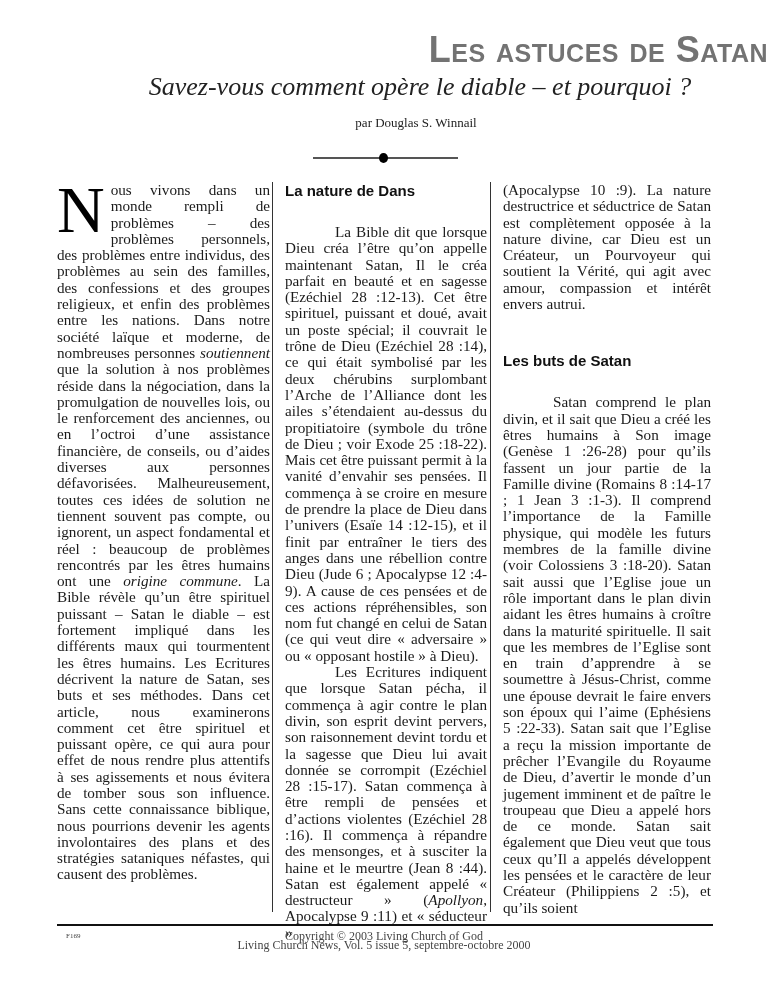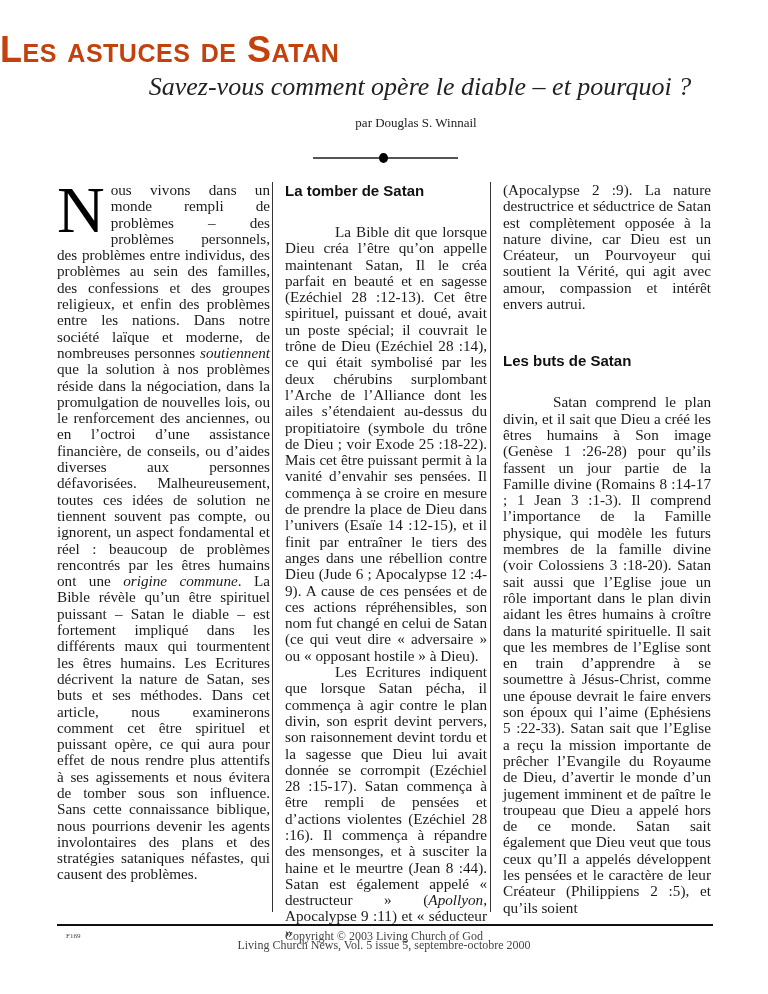--- a/index.html
+++ b/index.html
@@ -1,20 +1,20 @@
 <!DOCTYPE html>
 <html><head>
 <meta charset="utf-8">
 <style>
   html, body { margin: 0; padding: 0; background: #ffffff; }
   body { width: 768px; height: 994px; position: relative; overflow: hidden;
          font-family: "Liberation Serif", serif; color: #1a1a1a; }
-  .title { position: absolute; top: 30px; left: 0; width: 768px; text-align: left;
+  .title { position: absolute; top: 30px; left: 0; width: 768px; text-align: right;
            font-family: "Liberation Sans", sans-serif; font-weight: bold; font-size: 36px;
-           font-variant: small-caps; letter-spacing: 0.5px; color: #c2410c; line-height: 40px; }
+           font-variant: small-caps; letter-spacing: 0.5px; color: #737373; line-height: 40px; }
   .subtitle { position: absolute; top: 70px; left: 0; width: 768px; text-align: center;
               font-style: italic; font-size: 26px; color: #222; line-height: 34px; padding-left: 36px; }
   .byline { position: absolute; top: 115px; left: 0; width: 768px; text-align: center;
             font-size: 13px; line-height: 16px; color: #222; padding-left: 32px; }
   .ornament { position: absolute; top: 150px; left: 313px; width: 145px; height: 16px; }
   .ornament .line { position: absolute; top: 7px; left: 0; width: 145px; height: 1.5px; background: #555; }
   .ornament .dot { position: absolute; top: 3px; left: 66px; width: 9px; height: 10px; border-radius: 50%; background: #000; }
   .col { position: absolute; top: 182px; font-size: 15.2px; line-height: 16.3px;
          text-align: justify; hyphens: none; }
   .col-left { left: 57px; width: 213px; }
@@ -49,30 +49,30 @@
   <div class="dot"></div>
 </div>
 
 <div class="col col-left">
   <p><span class="dropcap">N</span><span>ous vivons dans un monde rempli de problèmes – des problèmes personnels, des problèmes entre individus, des problèmes au sein des familles, des confessions et des groupes religieux, et enfin des problèmes entre les nations. Dans notre société laïque et moderne, de nombreuses personnes </span><em>soutiennent</em><span> que la solution à nos problèmes réside dans la négociation, dans la promulgation de nouvelles lois, ou le renforcement des anciennes, ou en l’octroi d’une assistance financière, de conseils, ou d’aides diverses aux personnes défavorisées. Malheureusement, toutes ces idées de solution ne tiennent souvent pas compte, ou ignorent, un aspect fondamental et réel : beaucoup de problèmes rencontrés par les êtres humains ont une </span><em>origine commune</em><span>. La Bible révèle qu’un être spirituel puissant – Satan le diable – est fortement impliqué dans les différents maux qui tourmentent les êtres humains. Les Ecritures décrivent la nature de Satan, ses buts et ses méthodes. Dans cet article, nous examinerons comment cet être spirituel et puissant opère, ce qui aura pour effet de nous rendre plus attentifs à ses agissements et nous évitera de tomber sous son influence. Sans cette connaissance biblique, nous pourrions devenir les agents involontaires des plans et des stratégies sataniques néfastes, qui causent des problèmes.</span></p>
 </div>
 
 <div class="divider div1"></div>
 
 <div class="col col-mid">
-  <h3>La tomber de Satan</h3>
+  <h3>La nature de Dans</h3>
   <div class="gap-after-h"></div>
   <p class="indent">La Bible dit que lorsque Dieu créa l’être qu’on appelle maintenant Satan, Il le créa parfait en beauté et en sagesse (Ezéchiel 28 :12-13). Cet être spirituel, puissant et doué, avait un poste spécial; il couvrait le trône de Dieu (Ezéchiel 28 :14), ce qui était symbolisé par les deux chérubins surplombant l’Arche de l’Alliance dont les ailes s’étendaient au-dessus du propitiatoire (symbole du trône de Dieu ; voir Exode 25 :18-22). Mais cet être puissant permit à la vanité d’envahir ses pensées. Il commença à se croire en mesure de prendre la place de  Dieu dans l’univers (Esaïe 14 :12-15), et il finit par entraîner le tiers des anges dans une rébellion contre Dieu (Jude 6 ; Apocalypse 12 :4-9). A cause de ces pensées et de ces actions répréhensibles, son nom fut changé en celui de Satan (ce qui veut dire « adversaire » ou « opposant hostile » à Dieu).</p>
   <p class="indent"><span>Les Ecritures indiquent que lorsque Satan pécha, il commença à agir contre le plan divin, son esprit devint pervers, son raisonnement devint tordu et la sagesse que Dieu lui avait donnée se corrompit (Ezéchiel 28 :15-17). Satan commença à être rempli de pensées et d’actions violentes (Ezéchiel 28 :16). Il commença à répandre des mensonges, et à susciter la haine et le meurtre (Jean 8 :44). Satan est également appelé « destructeur » (</span><em>Apollyon</em><span>, Apocalypse 9 :11)  et « séducteur »</span></p>
 </div>
 
 <div class="divider div2"></div>
 
 <div class="col col-right">
-  <p>(Apocalypse 2 :9). La nature destructrice et séductrice de Satan est complètement opposée à la nature divine, car Dieu est un Créateur, un Pourvoyeur qui soutient la Vérité, qui agit avec amour, compassion et intérêt envers autrui.</p>
+  <p>(Apocalypse 10 :9). La nature destructrice et séductrice de Satan est complètement opposée à la nature divine, car Dieu est un Créateur, un Pourvoyeur qui soutient la Vérité, qui agit avec amour, compassion et intérêt envers autrui.</p>
   <div class="gap-sec"></div>
   <h3>Les buts de Satan</h3>
   <div class="gap-after-h"></div>
   <p class="indent">Satan comprend le plan divin, et il sait que Dieu a créé les êtres humains à Son image (Genèse 1 :26-28) pour qu’ils fassent un jour partie de la Famille divine (Romains 8 :14-17 ; 1 Jean 3 :1-3). Il comprend l’importance de la Famille physique, qui modèle les futurs membres de la famille divine (voir Colossiens 3 :18-20). Satan sait aussi que l’Eglise joue un rôle important dans le plan divin aidant les êtres humains à croître dans la maturité spirituelle. Il sait que les membres de l’Eglise sont en train d’apprendre à se soumettre à Jésus-Christ, comme une épouse devrait le faire envers son époux qui l’aime (Ephésiens 5 :22-33). Satan sait que l’Eglise a reçu la mission importante de prêcher l’Evangile du Royaume de Dieu, d’avertir le monde d’un jugement imminent et de paître le troupeau que Dieu a appelé hors de ce monde. Satan sait également que Dieu veut que tous ceux qu’Il a appelés développent les pensées et le caractère de leur Créateur (Philippiens 2 :5), et qu’ils soient</p>
 </div>
 
 <div class="footer-rule"></div>
 <div class="footer-code">F169</div>
 <div class="footer-center">
   <div>Copyright © 2003  Living Church of God</div>

